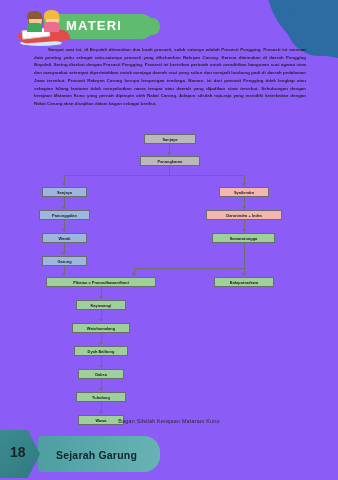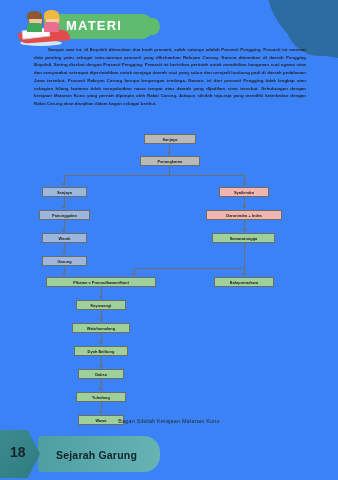--- a/index.html
+++ b/index.html
@@ -1,20 +1,20 @@
 <!DOCTYPE html>
 <html><head>
 <meta charset="utf-8">
 <style>
   html,body{margin:0;padding:0;}
   body{
     width:338px;height:480px;overflow:hidden;background:#ffffff;
     font-family:"Liberation Sans", sans-serif;position:relative;
   }
-  .page{position:absolute;inset:0;background:#3b82f6;overflow:hidden;}
+  .page{position:absolute;inset:0;background:#8b5cf6;overflow:hidden;}
 
   
   .blue-blob{
     position:absolute;top:-14px;right:-18px;width:84px;height:78px;
     background:#2d6ca2;
     border-radius:0 0 0 100% ;
     transform:rotate(-8deg);
   }
   .blue-blob2{
     position:absolute;top:-6px;right:-10px;width:62px;height:62px;

